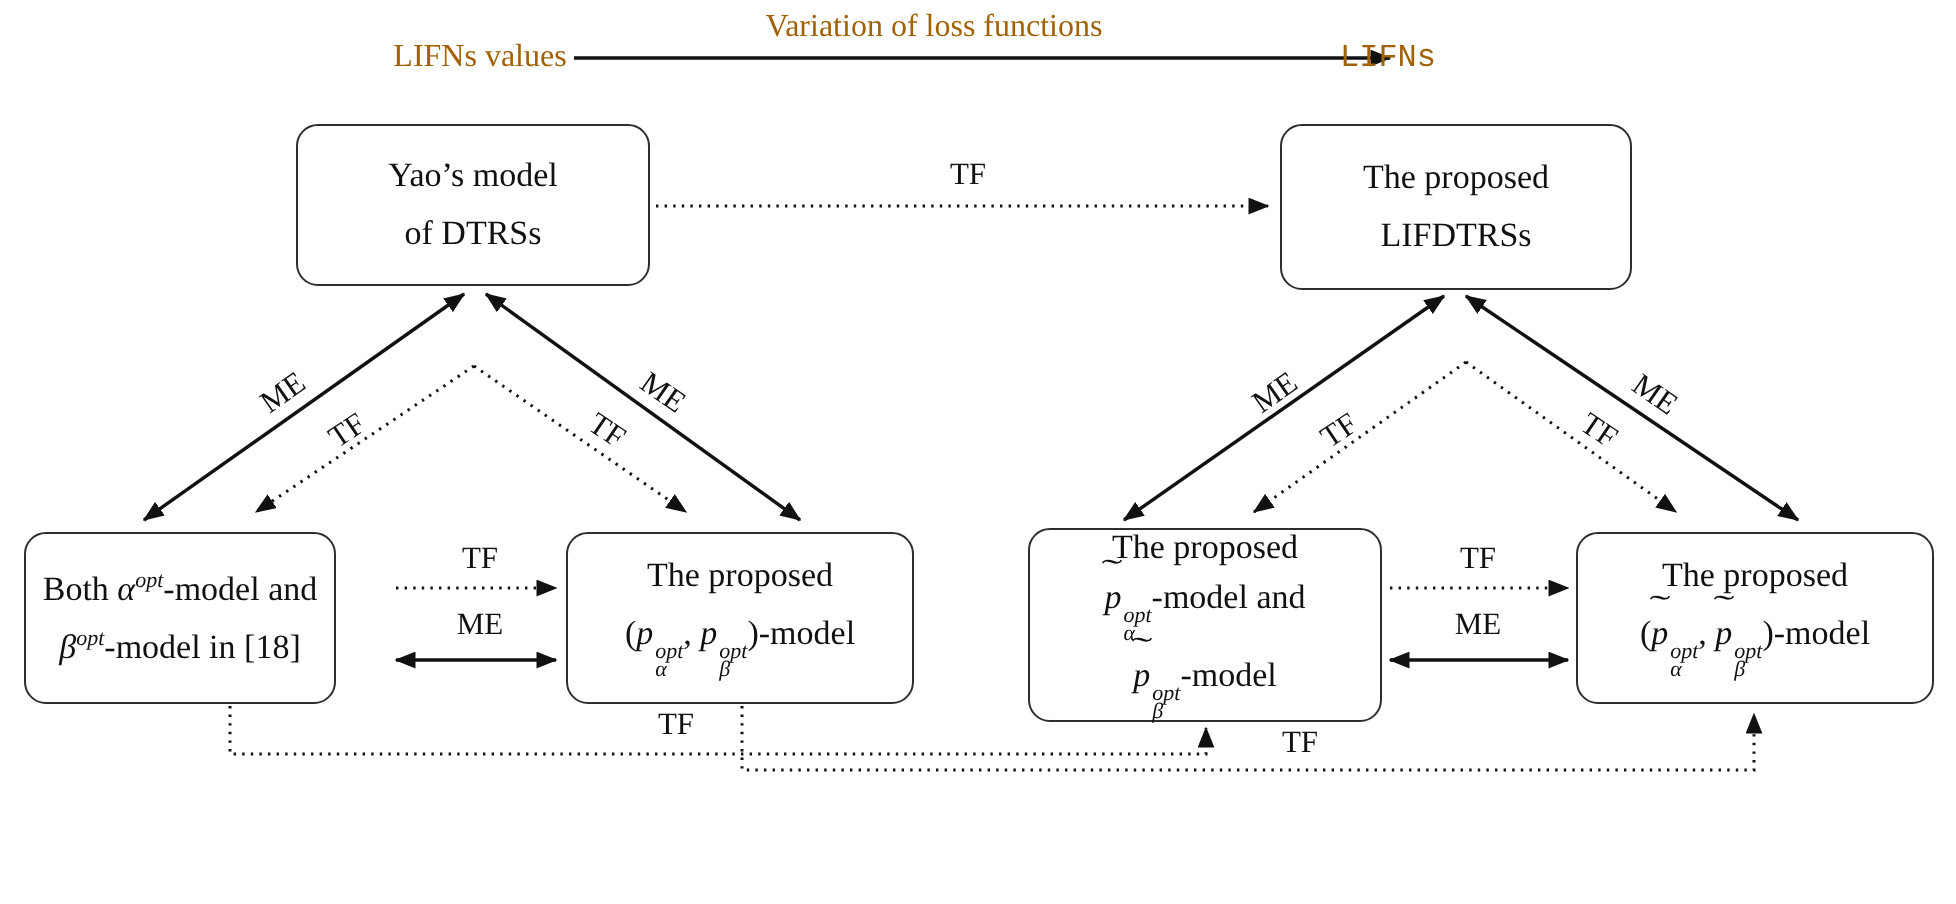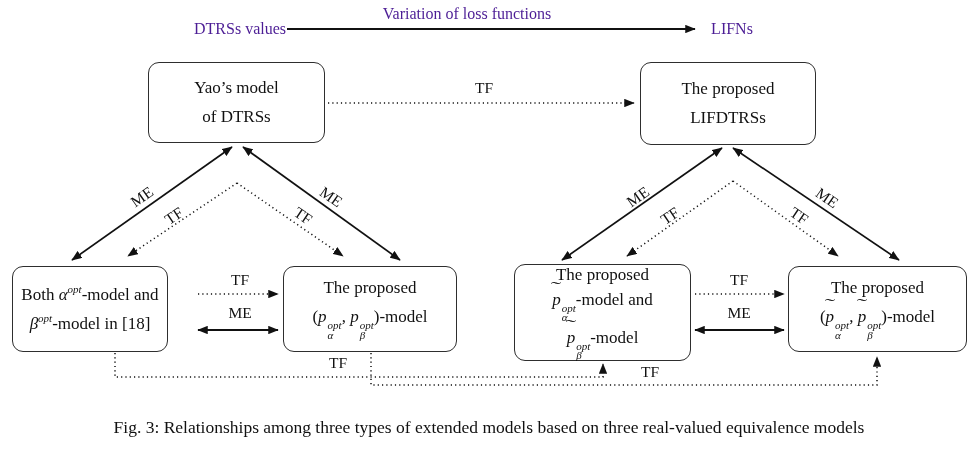--- a/index.html
+++ b/index.html
@@ -2,21 +2,21 @@
 <html><head>
 <meta charset="utf-8">
 <style>
   html,body{margin:0;padding:0;background:#fff;}
   .stage{
     position:relative;width:978px;height:452px;background:#fff;overflow:hidden;
     font-family:"Liberation Serif","DejaVu Serif",serif;color:#111;
   }
   svg.lines{position:absolute;left:0;top:0;}
   .lbl{position:absolute;transform:translate(-50%,-50%);white-space:nowrap;
-       font-size:16px;color:#4c1d95;background:transparent;}
+       font-size:16px;color:#a16207;background:transparent;}
   .edge-lbl{position:absolute;white-space:nowrap;font-size:15.5px;color:#111;}
   .box{
     position:absolute;background:#fff;border:1.4px solid #2e2e2e;border-radius:11px;
     display:flex;flex-direction:column;align-items:center;justify-content:center;
     font-size:17px;line-height:20px;text-align:center;box-sizing:border-box;
   }
   .box .bl{white-space:nowrap;}
   .gap2{gap:9px;}
   .gap3{gap:5px;}
   i{font-style:italic;}
@@ -61,23 +61,23 @@
     <path d="M198,330 H278" stroke="#111" stroke-width="1.8" fill="none" marker-start="url(#ah)" marker-end="url(#ah)"></path>
 
     <path d="M695,294 H784" stroke="#111" stroke-width="1.5" fill="none" stroke-dasharray="1.2 3.1" marker-end="url(#ah)"></path>
     <path d="M695,330 H784" stroke="#111" stroke-width="1.8" fill="none" marker-start="url(#ah)" marker-end="url(#ah)"></path>
 
     <path d="M115,353 V377 H603 V364" stroke="#111" stroke-width="1.5" fill="none" stroke-dasharray="1.2 3.1" marker-end="url(#ah)"></path>
 
     <path d="M371,353 V385 H877 V357" stroke="#111" stroke-width="1.5" fill="none" stroke-dasharray="1.2 3.1" marker-end="url(#ah)"></path>
   </svg>
 
-  <div class="lbl" style="left:240px;top:29px;">DTRSs values</div>
+  <div class="lbl" style="left:240px;top:29px;">LIFNs values</div>
   <div class="lbl" style="left:467px;top:14px;">Variation of loss functions</div>
-  <div class="lbl" style="left:732px;top:29px;">LIFNs</div>
+  <div class="lbl" style="left:694px;top:29px;font-family:Liberation Mono, monospace;">LIFNs</div>
 
   <div class="lbl edge-lbl" style="left:484px;top:88px;">TF</div>
 
   <div class="lbl edge-lbl" style="left:142px;top:197px;transform:translate(-50%,-50%) rotate(-35deg);">ME</div>
   <div class="lbl edge-lbl" style="left:174px;top:216px;transform:translate(-50%,-50%) rotate(-34deg);">TF</div>
   <div class="lbl edge-lbl" style="left:331px;top:197px;transform:translate(-50%,-50%) rotate(35deg);">ME</div>
   <div class="lbl edge-lbl" style="left:303px;top:216px;transform:translate(-50%,-50%) rotate(34deg);">TF</div>
 
   <div class="lbl edge-lbl" style="left:638px;top:197px;transform:translate(-50%,-50%) rotate(-35deg);">ME</div>
   <div class="lbl edge-lbl" style="left:670px;top:216px;transform:translate(-50%,-50%) rotate(-34deg);">TF</div>
@@ -134,15 +134,14 @@
     <div class="bl">The proposed</div>
     <div class="bl"><span>(</span><span class="wt"><span class="tld">˜</span><i>p</i></span><span class="st">
           <span>opt</span>
           <span>α</span>
         </span><span>, </span><span class="wt"><span class="tld">˜</span><i>p</i></span><span class="st">
           <span>opt</span>
           <span>β</span>
         </span><span>)-model</span></div>
   </div>
 
-  <div class="caption">Fig. 3: Relationships among three types of extended models based on three real-valued equivalence models</div>
 
 </div>
 
 </body></html>

